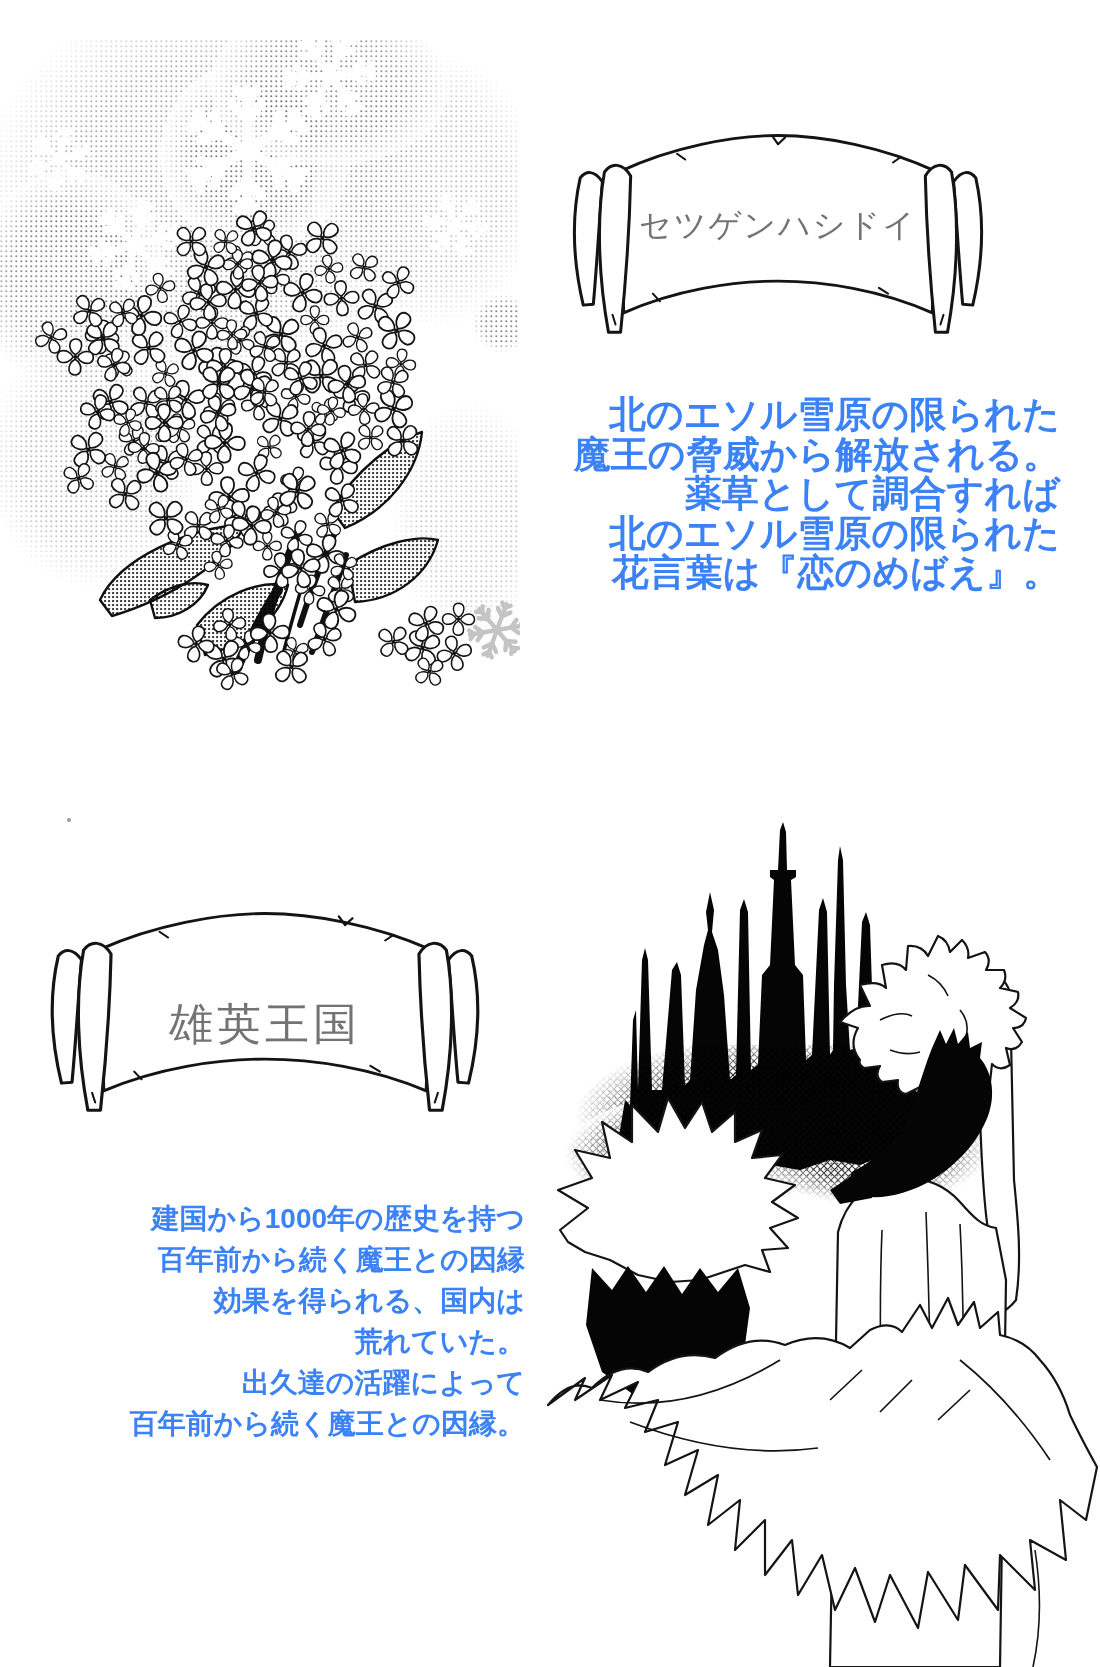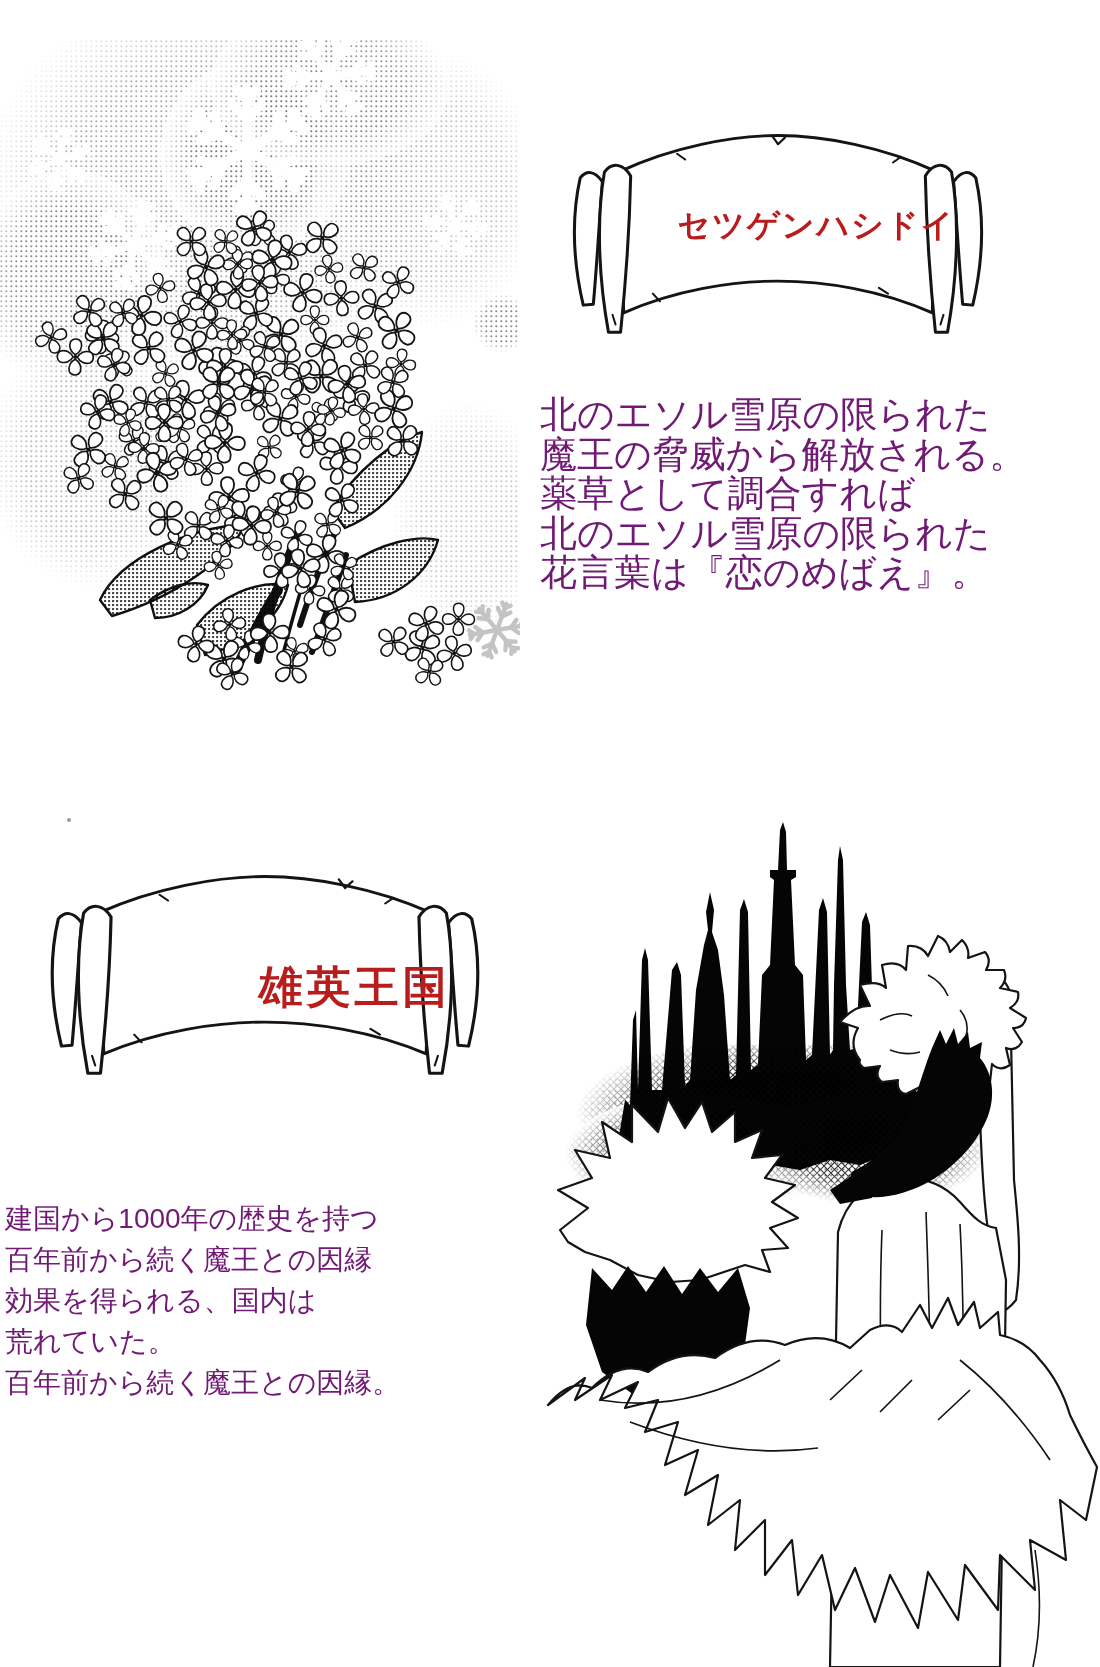--- a/index.html
+++ b/index.html
@@ -8,29 +8,29 @@
     background:#ffffff; overflow:hidden;
     font-family:"Liberation Sans","DejaVu Sans",sans-serif;
     color:#0b0b0b;
   }
   .abs{position:absolute;}
   svg{display:block;}
   
   .banner{position:absolute;}
   .banner svg{width:100%;height:100%;}
   .banner .label{
-    position:absolute; left:10%; width:80%; text-align:right;
-    font-weight:bold; color:#b91c1c; white-space:nowrap;
+    position:absolute; left:10%; width:80%; text-align:center;
+    font-weight:normal; color:#737373; white-space:nowrap;
   }
   #banner-flower{left:556px; top:122px; width:444px; height:215px;}
   #banner-flower .label{top:38%; font-size:32px; letter-spacing:2px;}
-  #banner-kingdom{left:33px; top:863px; width:464px; height:215px;}
+  #banner-kingdom{left:33px; top:900px; width:464px; height:215px;}
   #banner-kingdom .label{top:44%; font-size:44px; letter-spacing:4px;}
   
-  .desc{position:absolute; text-align:left; font-weight:400; color:#701a75;}
+  .desc{position:absolute; text-align:right; font-weight:700; color:#3b82f6;}
   #flower-desc{left:540px; top:395px; width:520px; font-size:37px; line-height:39.5px;}
   #kingdom-desc{left:5px; top:1198px; width:520px; font-size:28px; line-height:41px;}
   .desc div{white-space:nowrap;}
   
   #flower-art{left:0; top:40px; width:520px; height:660px;}
   #castle-art{left:530px; top:760px; width:570px; height:907px;}
   .speck{position:absolute; left:67px; top:818px; width:4px; height:4px;
          border-radius:50%; background:#9a9a9a;}
 </style>
 </head>
@@ -296,20 +296,21 @@
       </g>
     </svg>
     <div class="label">雄英王国</div>
   </div>
 
   <div id="kingdom-desc" class="desc">
     <div>建国から1000年の歴史を持つ</div>
     <div>百年前から続く魔王との因縁</div>
     <div>効果を得られる、国内は</div>
     <div>荒れていた。</div>
+    <div>出久達の活躍によって</div>
     <div>百年前から続く魔王との因縁。</div>
   </div>
 
   <div class="speck"></div>
 
   <svg id="castle-art" class="abs" viewBox="0 0 570 907">
     <defs>
       <pattern id="xh" width="7" height="7" patternUnits="userSpaceOnUse">
         <path d="M0,7 L7,0 M0,0 L7,7" stroke="#000" stroke-width="1.1"></path>
       </pattern>

